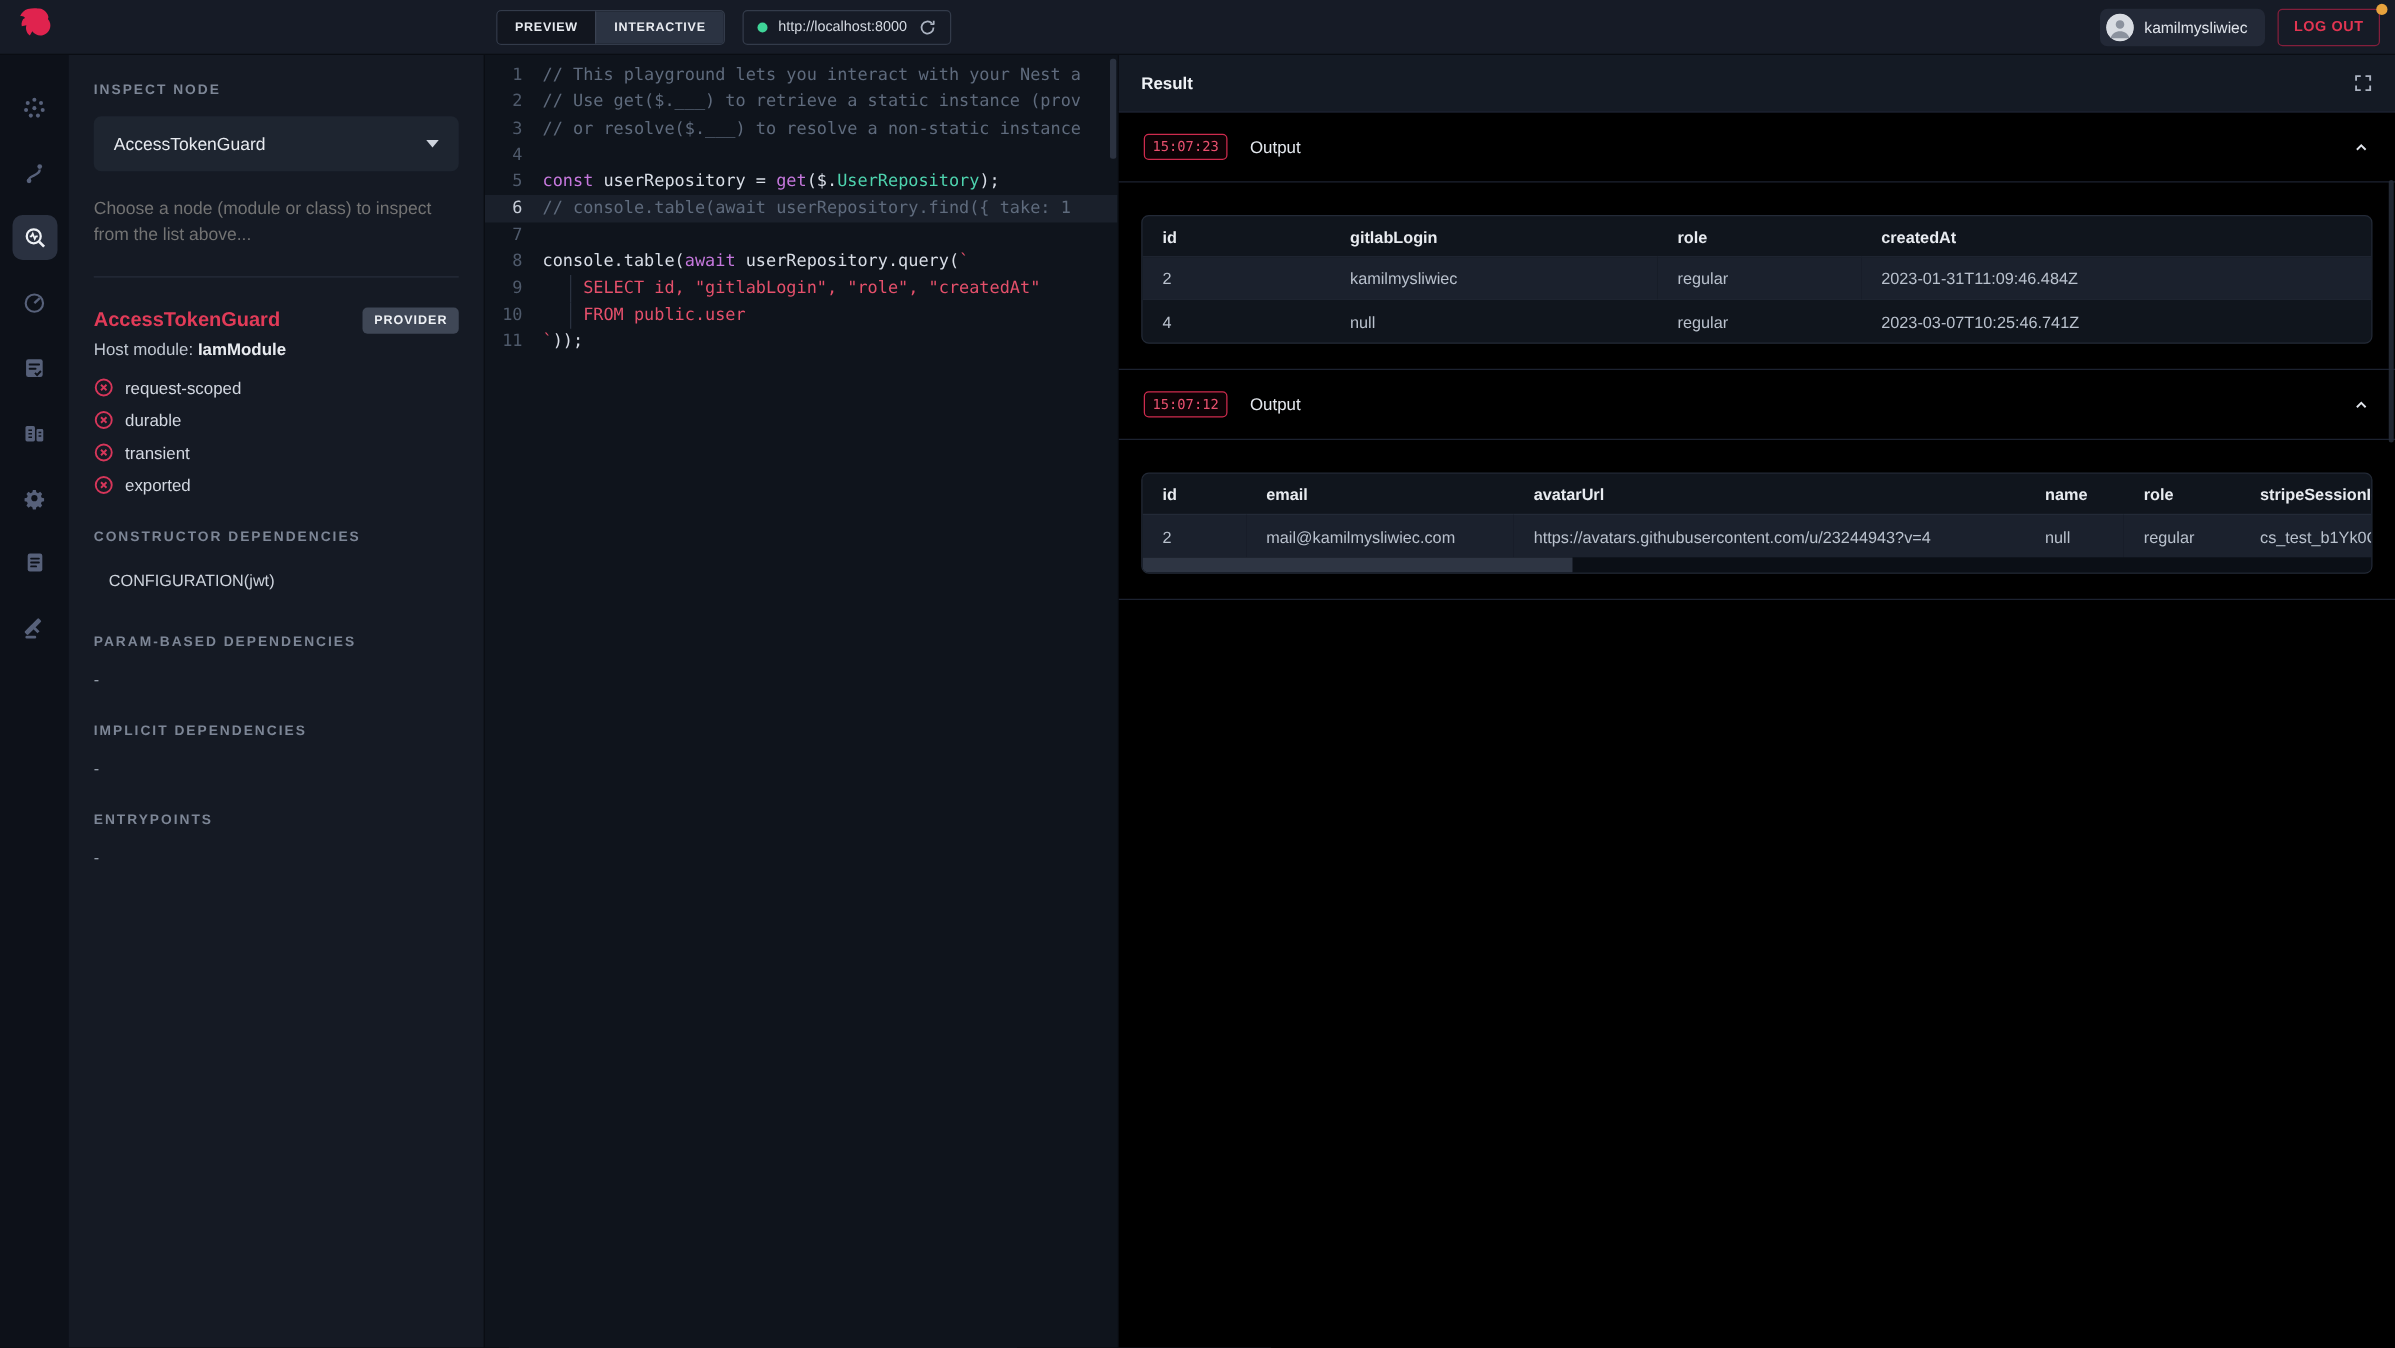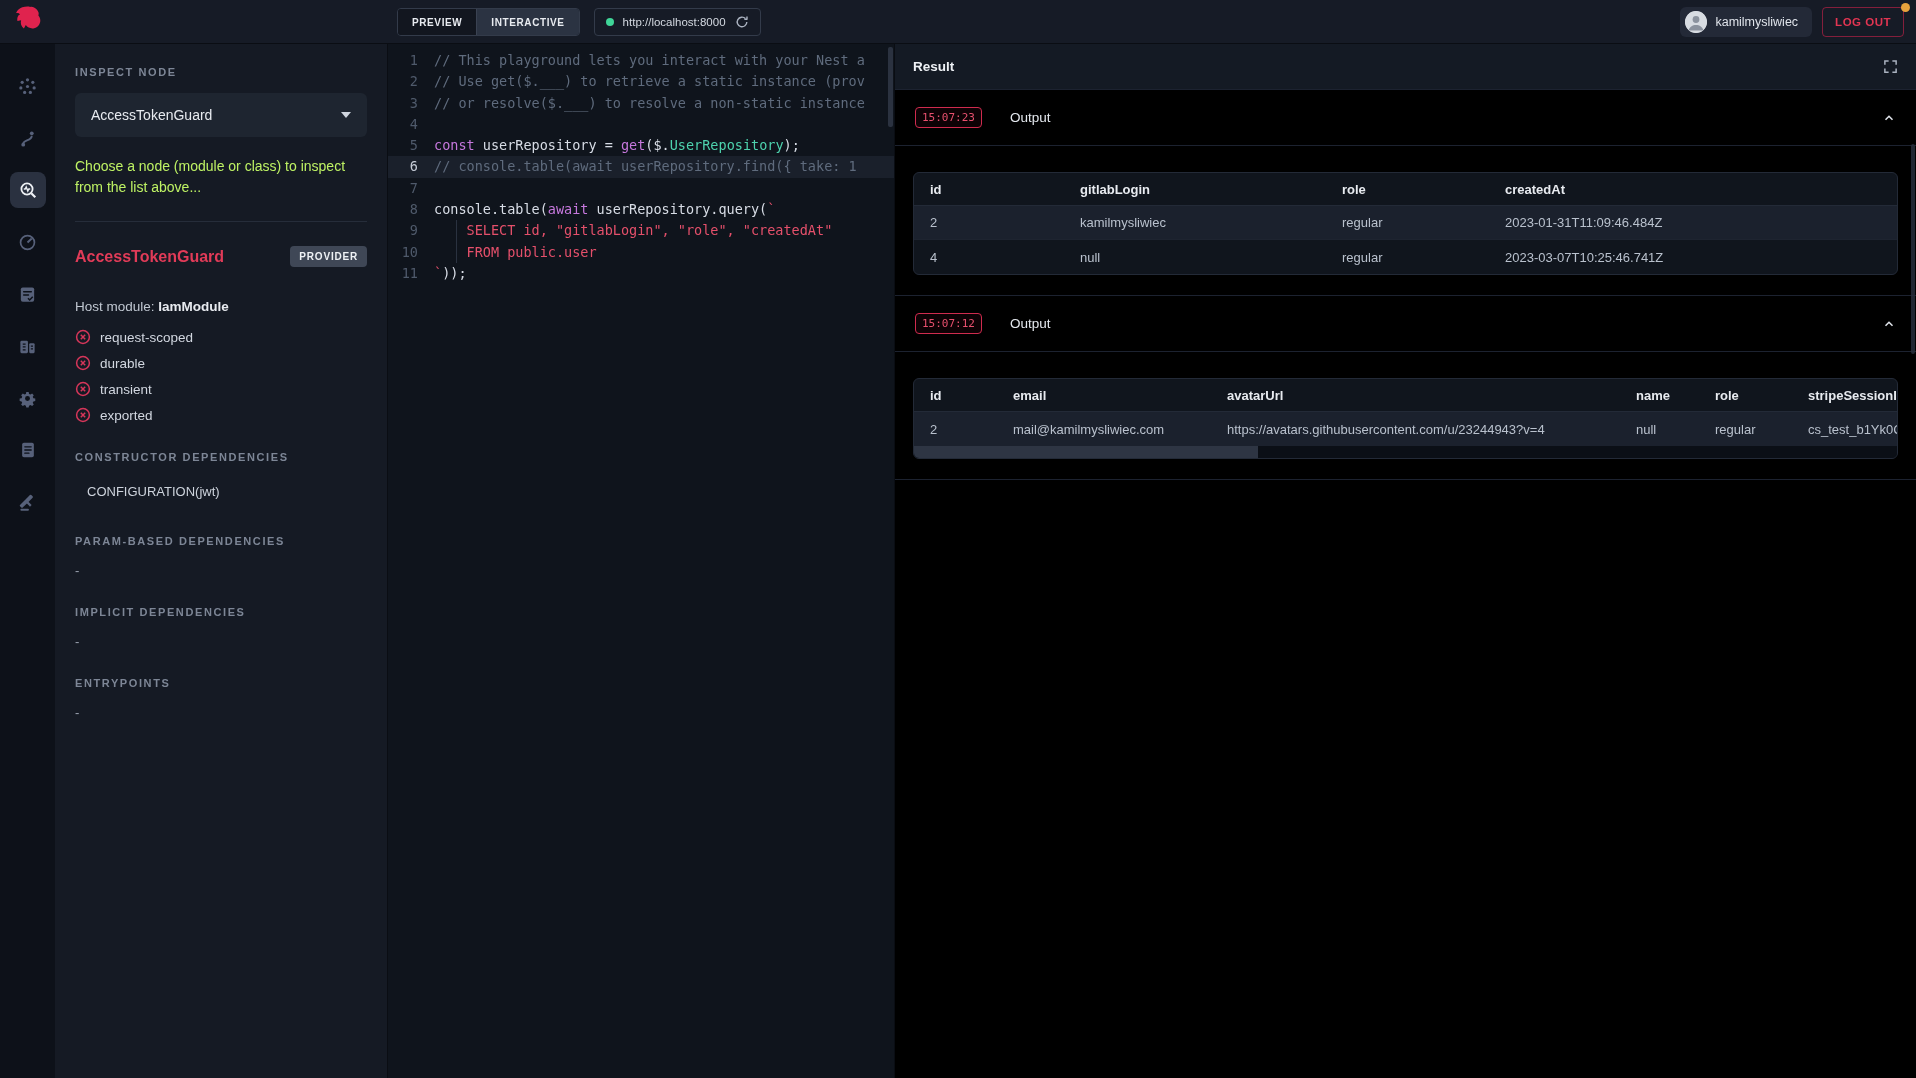--- a/index.html
+++ b/index.html
@@ -39,27 +39,27 @@
   .rail-btn.active { background:#2a3140; color:#eef1f5; }
 
   
   .inspect { width:332px; flex:none; background:#151a24; padding:22px 20px; overflow:hidden; }
   .sec-heading { font-size:11px; font-weight:700; letter-spacing:1.6px; color:#7d8696; }
   .dropdown { margin-top:15px; height:44px; background:#1e2530; border-radius:6px; display:flex;
               align-items:center; justify-content:space-between; padding:0 16px; color:#e8ebf0;
               font-size:14px; cursor:pointer; }
   .caret-down { width:0; height:0; border-left:5px solid transparent; border-right:5px solid transparent;
                 border-top:6px solid #cfd5de; }
-  .hint { margin-top:19px; font-size:14px; line-height:1.5; color:#bef264; }
+  .hint { margin-top:19px; font-size:14px; line-height:1.5; color:#737373; }
   .divider { margin:23px 0 0; border-top:1px solid #262d3a; }
   .node-header { margin-top:24px; display:flex; align-items:center; justify-content:space-between; }
   .node-title { color:#e13b58; font-weight:700; font-size:16px; }
   .badge { background:#3f4756; color:#eef1f5; font-size:10px; font-weight:700; letter-spacing:.8px;
            padding:5px 9px; border-radius:4px; }
-  .host { margin-top:32px; font-size:13.5px; color:#c0c7d1; }
+  .host { margin-top:5px; font-size:13.5px; color:#c0c7d1; }
   .host b { color:#e8ebf0; }
   .flags { margin-top:15px; list-style:none; display:flex; flex-direction:column; gap:10px; }
   .flag { display:flex; align-items:flex-end; gap:9px; font-size:13.5px; color:#d2d7e0; }
   .dep-section { margin-top:28px; }
   .dep-items { margin-top:12px; }
   .dep-item { height:32px; display:flex; align-items:center; padding:0 12px; font-size:13px;
               color:#cdd3dc; border-radius:4px; cursor:pointer; }
   .dep-item.hl { background:#1c222e; }
   .dep-empty { margin-top:16px; font-size:13px; color:#9aa2b0; }
 
@@ -87,21 +87,21 @@
                              border-left:1px solid #2a3240; }
   .code-vscroll { position:absolute; right:1px; top:3px; width:5px; height:80px; background:#2b3240;
                   border-radius:2px; }
 
   
   .result { flex:1; background:#000000; display:flex; flex-direction:column; position:relative; }
   .res-header { height:46px; flex:none; background:#141a24; border-bottom:1px solid #1c2230;
                 display:flex; align-items:center; justify-content:space-between; padding:0 18px; }
   .icon-btn { background:none; border:none; color:#aab2c0; cursor:pointer; display:flex; }
   .output { border-bottom:1px solid #1c2230; }
-  .out-header { height:56px; display:flex; align-items:center; gap:28px; padding:0 20px;
+  .out-header { height:56px; display:flex; align-items:center; gap:18px; padding:0 20px;
                 border-bottom:1px solid #1c2230; }
   .ts-badge { font-family:"DejaVu Sans Mono", monospace; font-size:11px; color:#e8506e;
               border:1px solid #cf2b4e; border-radius:4px; padding:3px 6px;
               background:rgba(224,35,78,.06); }
   .out-label { font-size:13.5px; color:#e4e8ee; }
   .out-chevron { margin-left:auto; }
   .out-body { padding:26px 18px 20px; }
   .tbl-wrap { border:1px solid #232a37; border-radius:6px; overflow:hidden; background:#10151d; }
   table { width:100%; border-collapse:separate; border-spacing:0; table-layout:fixed; }
   th { height:33px; text-align:left; padding:0 16px; font-size:13px; font-weight:700; color:#e8ebf0;

